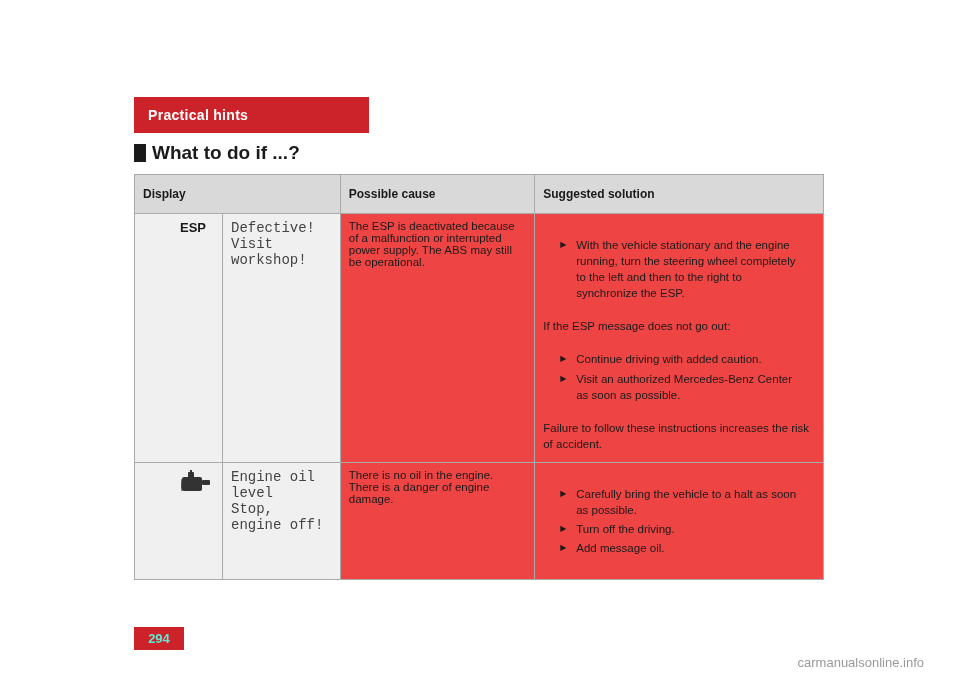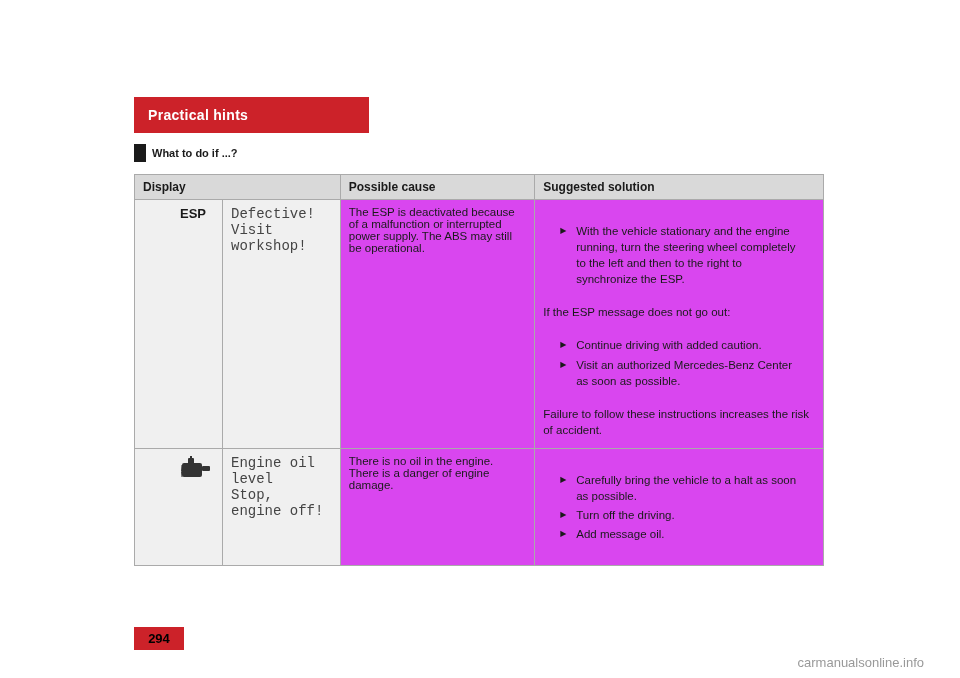--- a/index.html
+++ b/index.html
@@ -50,50 +50,50 @@
       width: 12px;
       height: 18px;
       background: #1a1a1a;
     }
 
     .subsection-title {
       position: absolute;
       top: 144px;
       left: 152px;
       font-weight: bold;
-      font-size: 11px;
+      font-size: 19px;
       color: #1a1a1a;
       line-height: 18px;
     }
 
     
     .main-table {
       position: absolute;
       top: 174px;
       left: 134px;
       width: 690px;
       border-collapse: collapse;
       font-size: 11.5px;
     }
 
     .main-table th {
       background: #d9d9d9;
       border: 1px solid #aaaaaa;
-      padding: 5px 8px;
+      padding: 12px 8px;
       font-weight: bold;
       font-size: 12px;
       text-align: left;
       vertical-align: top;
     }
 
     .main-table td {
       border: 1px solid #aaaaaa;
       padding: 6px 8px;
       vertical-align: top;
-      background: #d946ef;
+      background: #ef4444;
     }
 
     .main-table tr td.display-cell {
       width: 50px;
       font-weight: bold;
       font-size: 13px;
       background: #f0f0f0;
       padding-left: 45px;
     }
 
@@ -143,21 +143,21 @@
       margin-bottom: 4px;
       line-height: 1.4;
     }
 
     
     .page-number {
       position: absolute;
       bottom: 28px;
       left: 134px;
       background: #cc2229;
-      color: #000000;
+      color: #5eead4;
       font-weight: bold;
       font-size: 13px;
       padding: 4px 14px;
       min-width: 50px;
       text-align: center;
     }
 
     
     .watermark {
       position: absolute;

